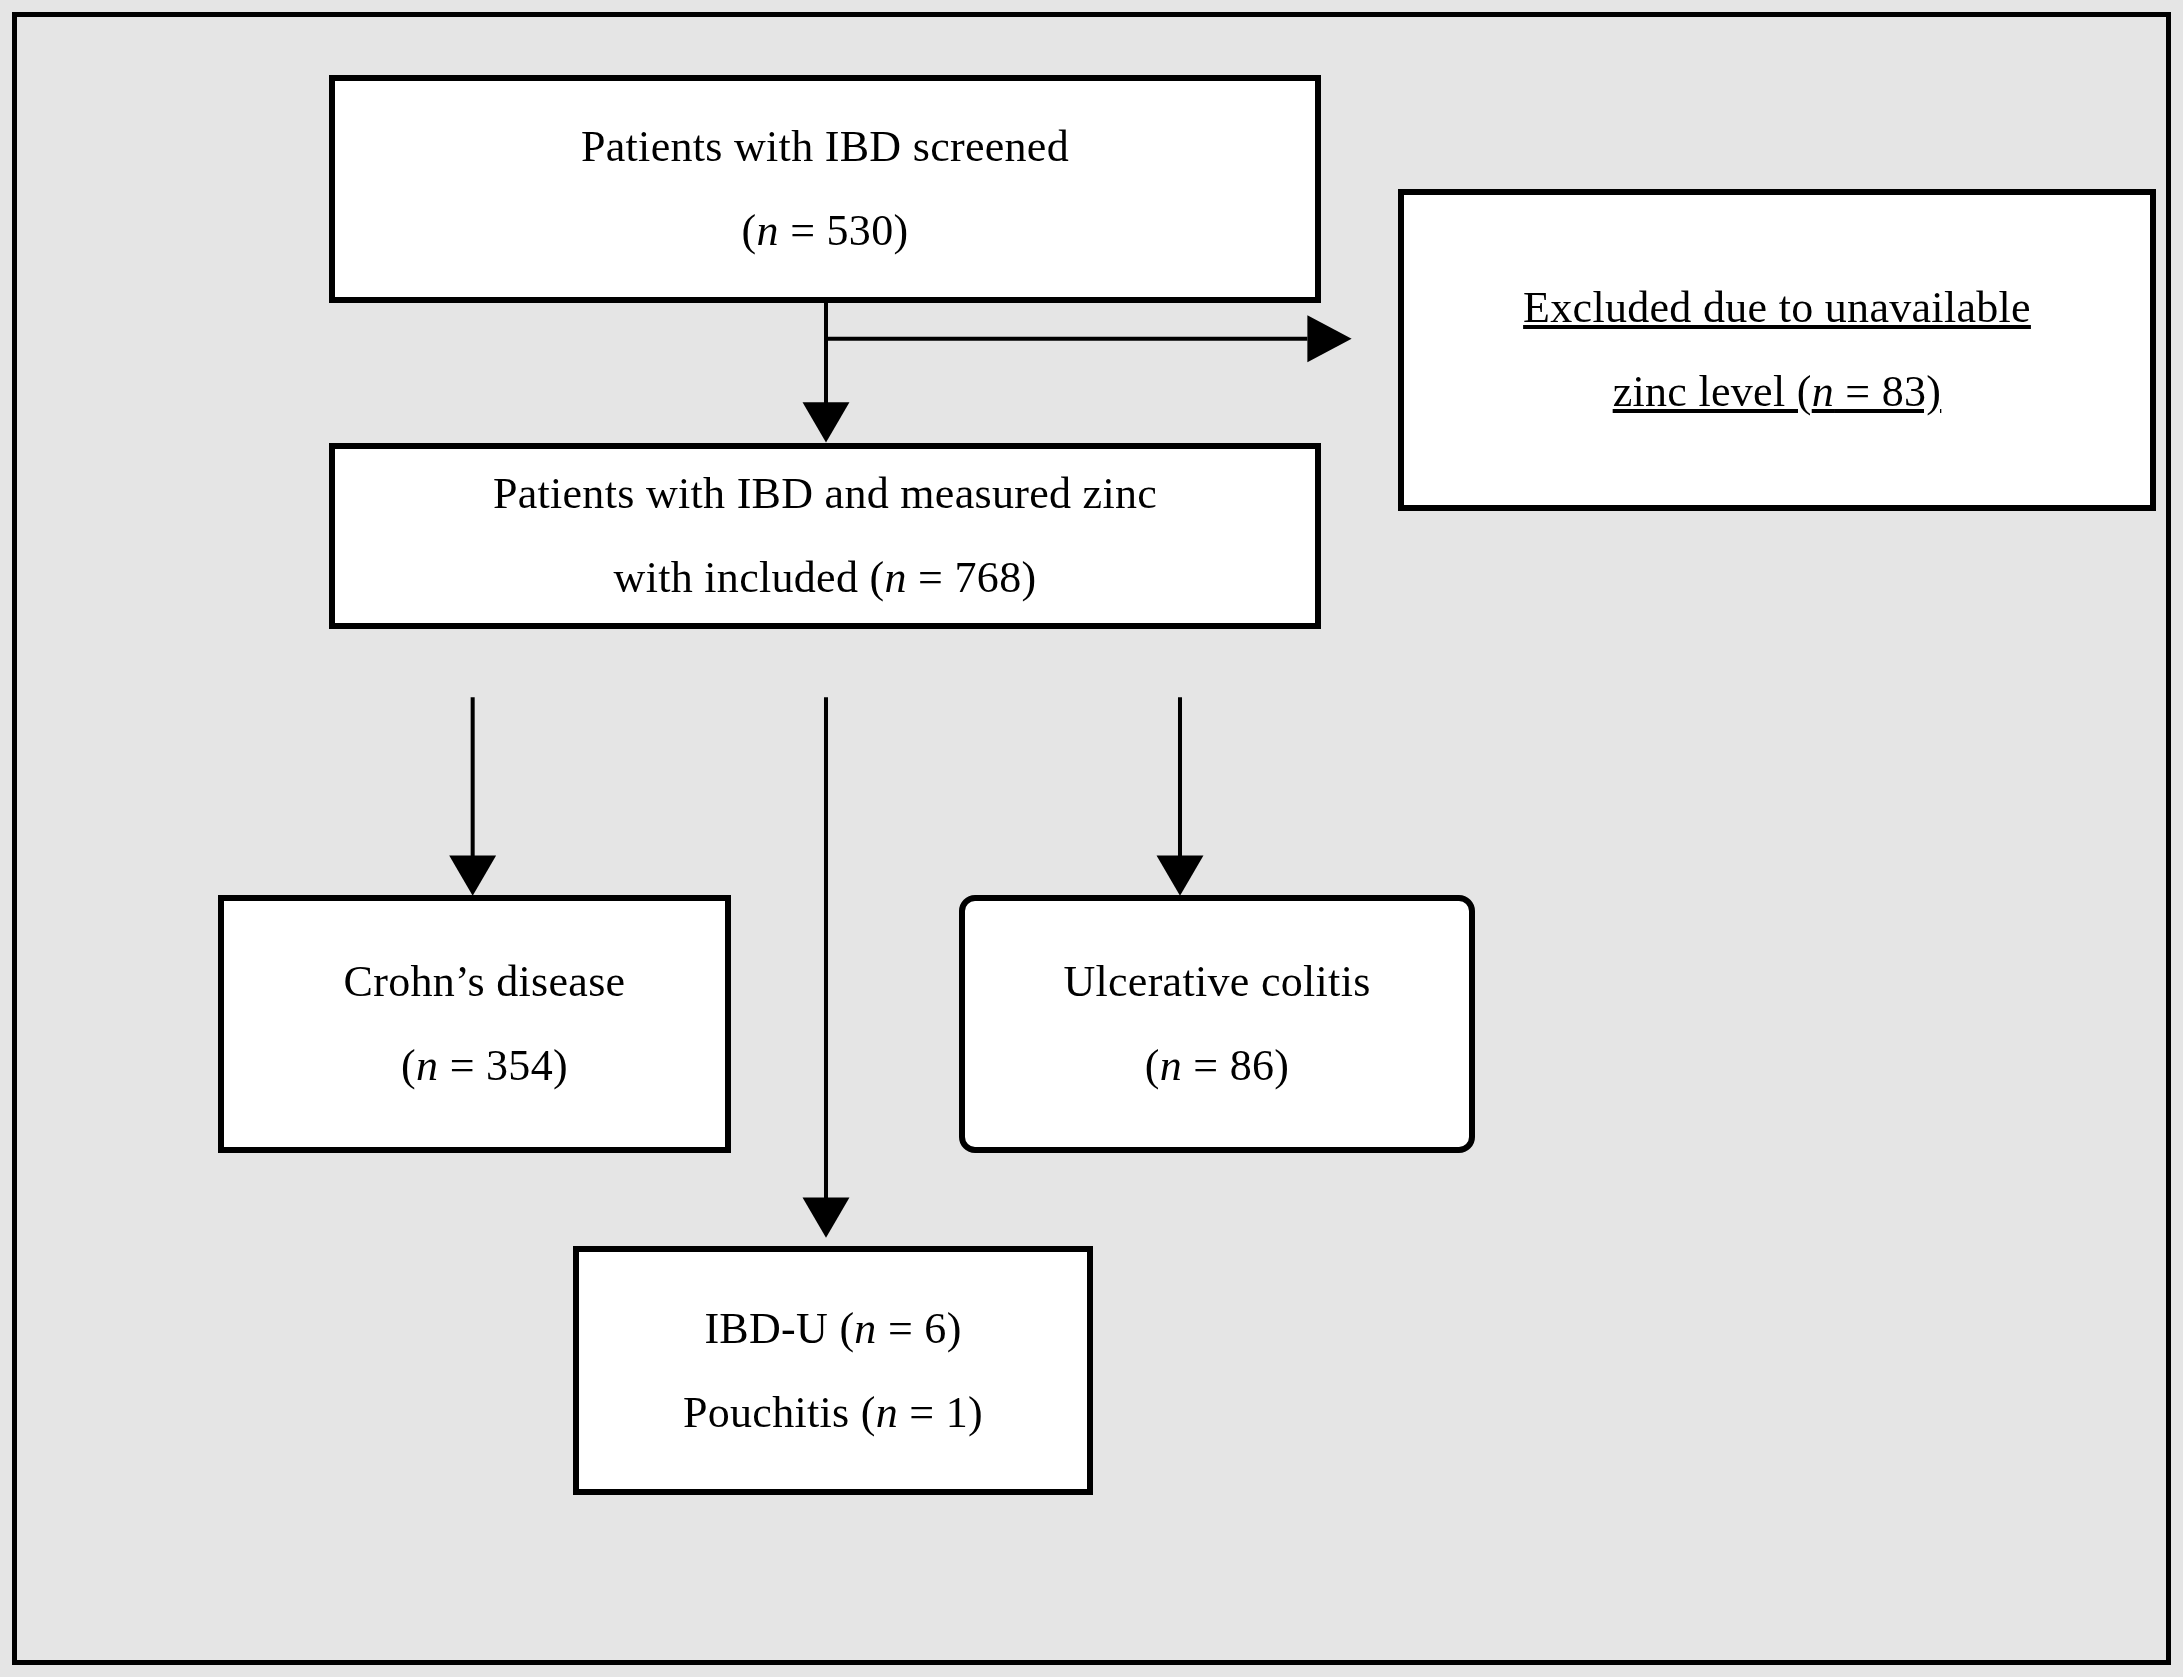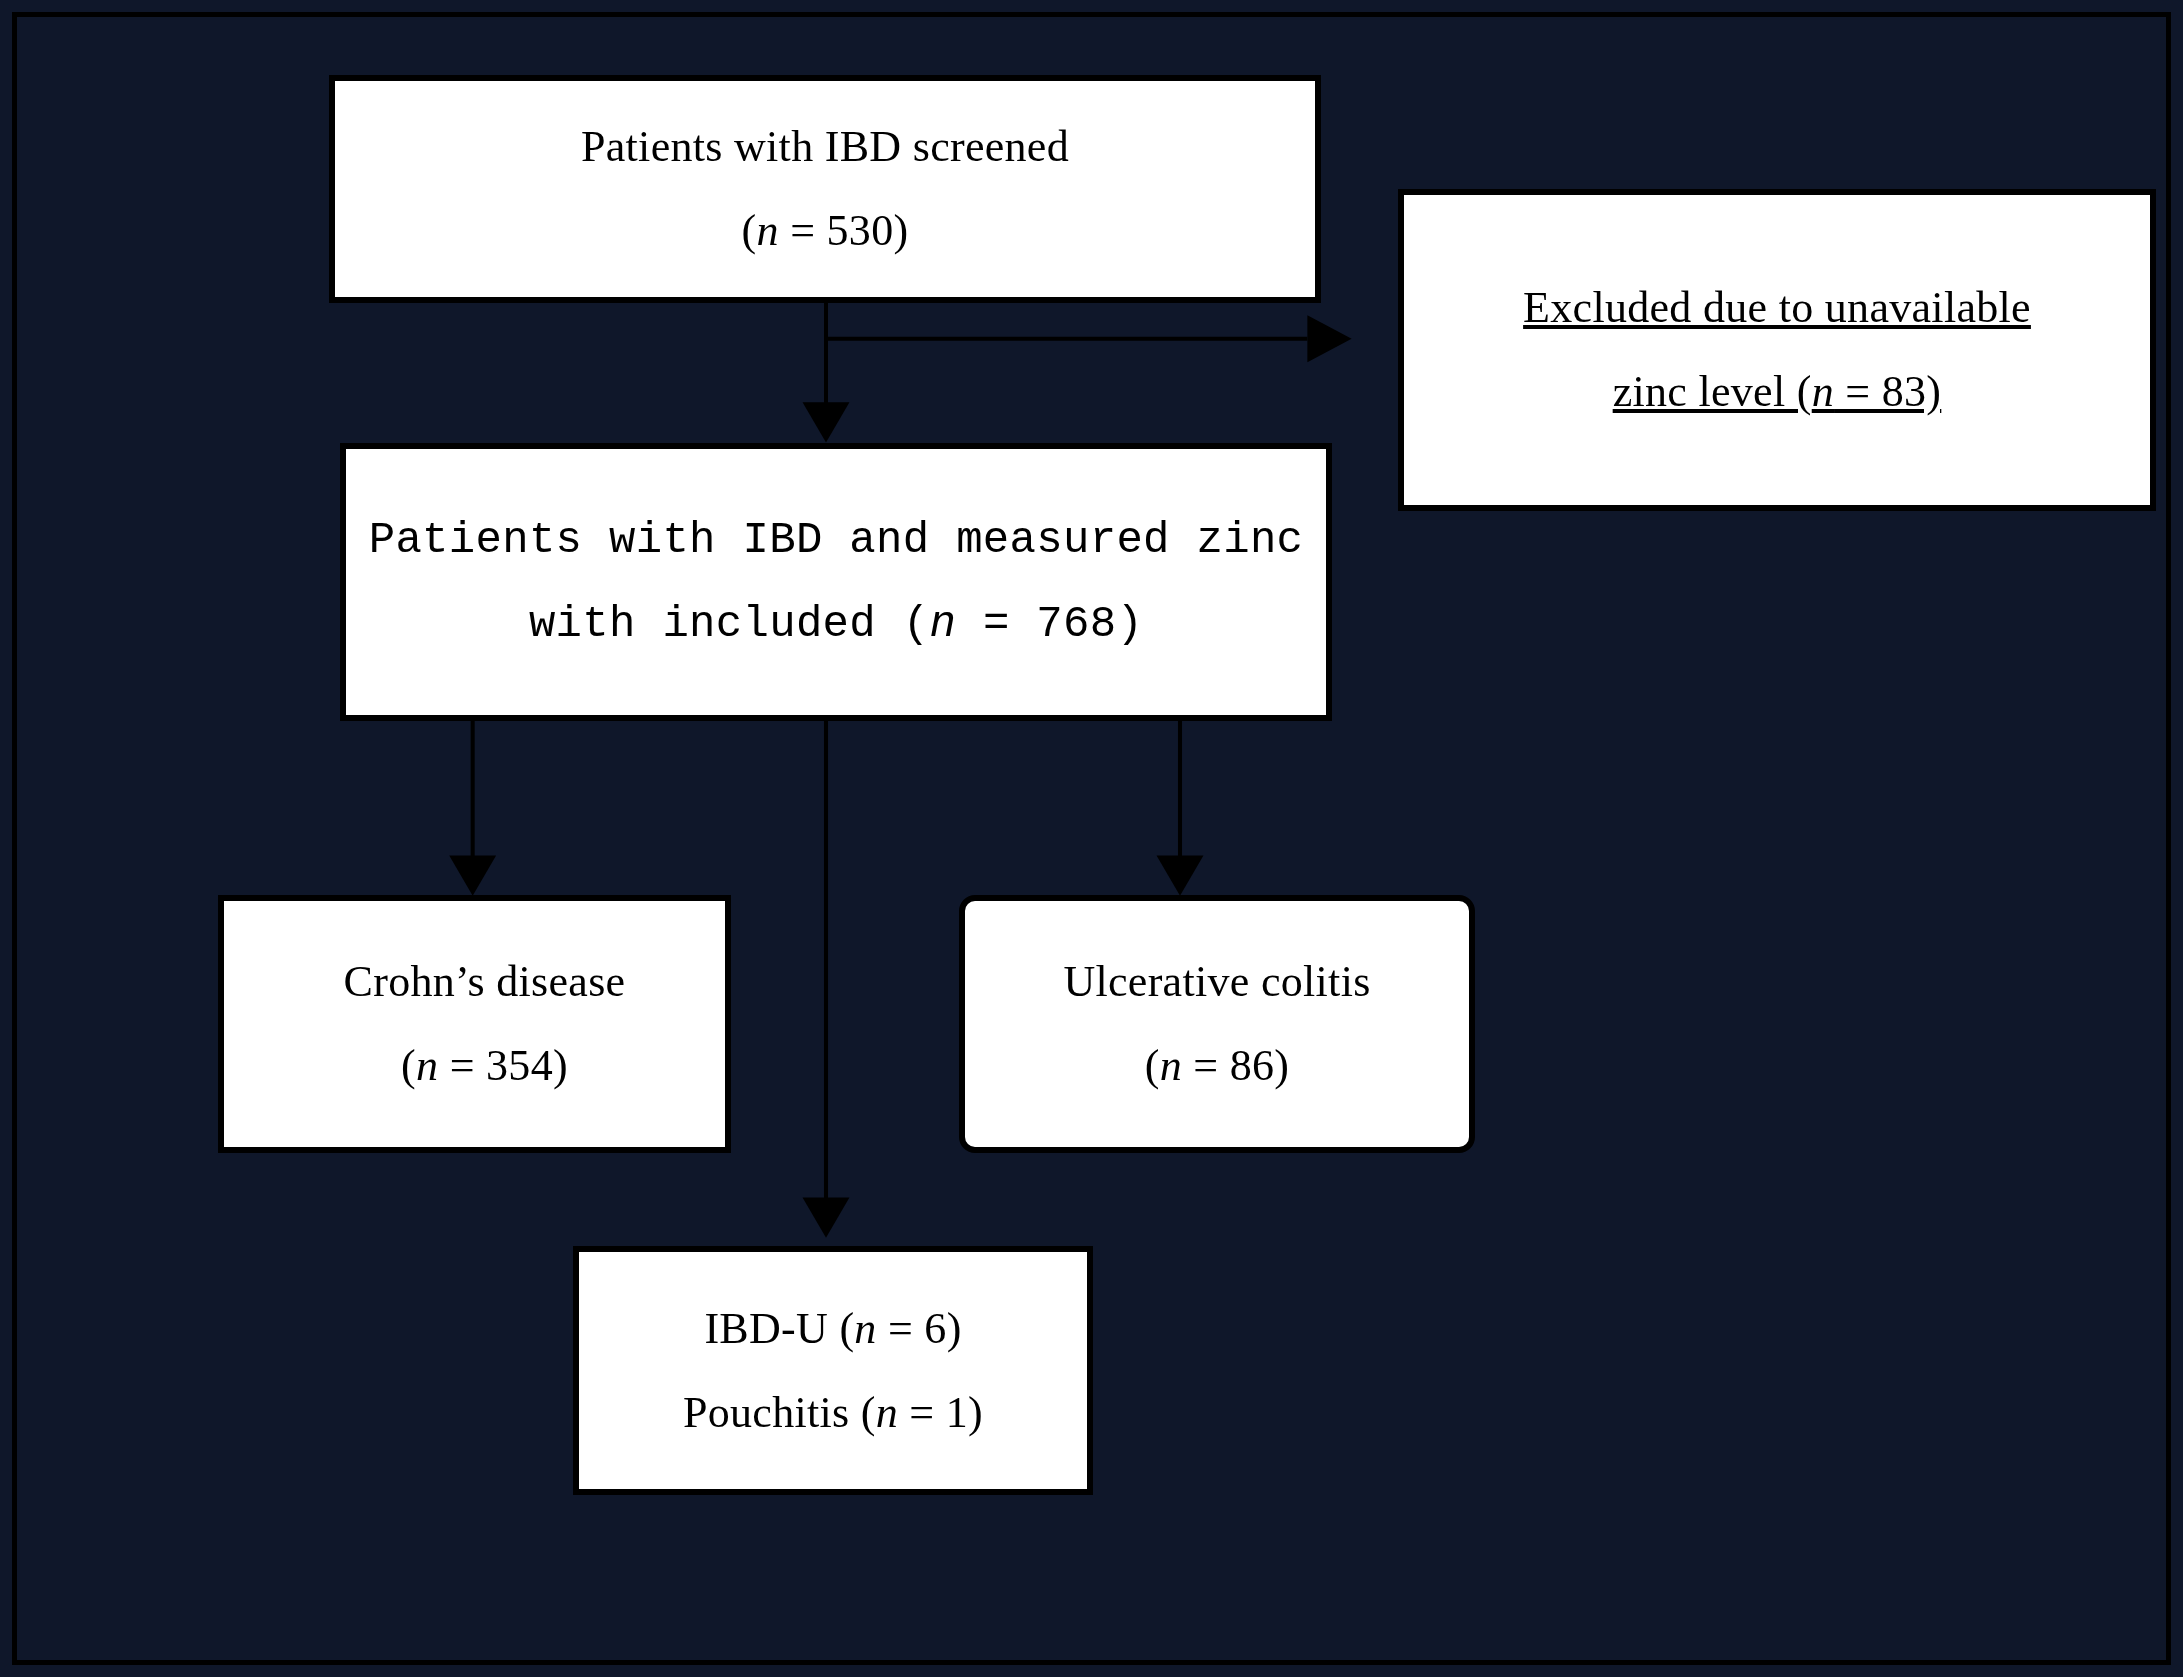--- a/index.html
+++ b/index.html
@@ -4,21 +4,21 @@
 <style>
   html, body {
     margin: 0;
     padding: 0;
     background: #ffffff;
   }
   .canvas {
     position: relative;
     width: 2183px;
     height: 1677px;
-    background: #0f172a;
+    background: #e5e5e5;
     font-family: "Liberation Serif", "DejaVu Serif", serif;
     color: #000000;
     overflow: hidden;
   }
   .frame {
     position: absolute;
     left: 12px;
     top: 12px;
     width: 2159px;
     height: 1653px;
@@ -48,21 +48,21 @@
     line-height: 84px;
     letter-spacing: 0.3px;
     white-space: nowrap;
   }
   .box .line .n {
     font-style: italic;
   }
   
   .box-screened { left: 329px;  top: 75px;  width: 992px; height: 228px; }
   .box-excluded { left: 1398px; top: 189px;  width: 758px; height: 322px; text-decoration: underline; }
-  .box-included { left: 340px;  top: 443px;  width: 992px; height: 278px; font-family: Liberation Mono, monospace; }
+  .box-included { left: 329px;  top: 443px;  width: 992px; height: 186px; }
   .box-crohn    { left: 218px;  top: 895px; width: 513px;  height: 258px; padding-left: 20px; }
   .box-uc       { left: 959px; top: 895px; width: 516px;  height: 258px; border-radius: 16px; }
   .box-ibdu     { left: 573px;  top: 1239px; width: 520px;  height: 249px; margin-top: 7px; }
 </style>
 </head>
 <body>
 
 <div class="canvas">
 
   <div class="frame"></div>

